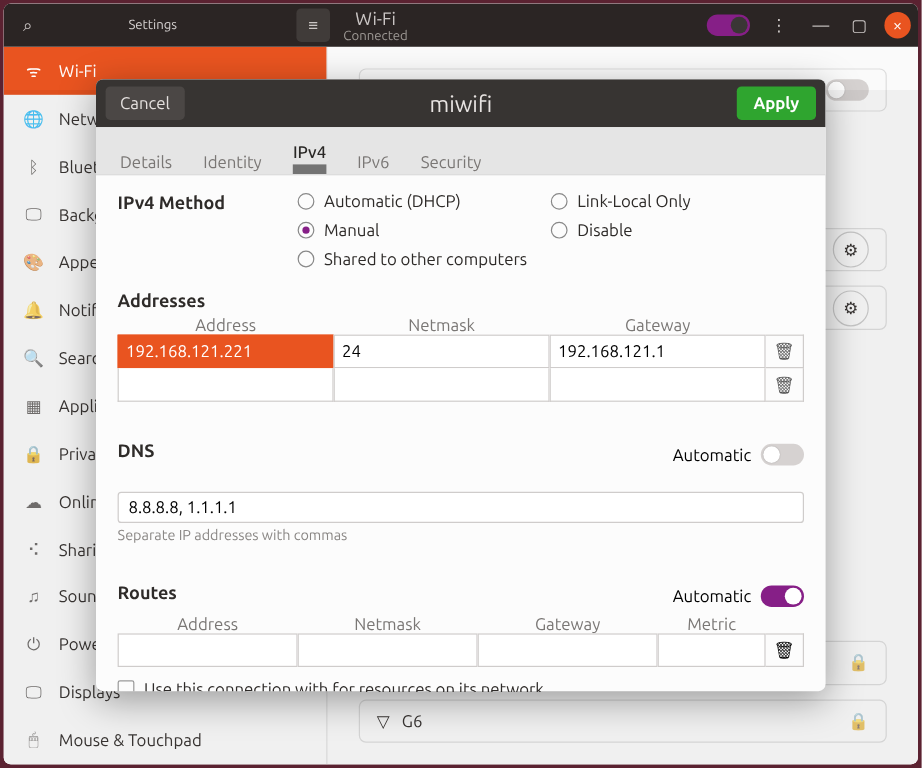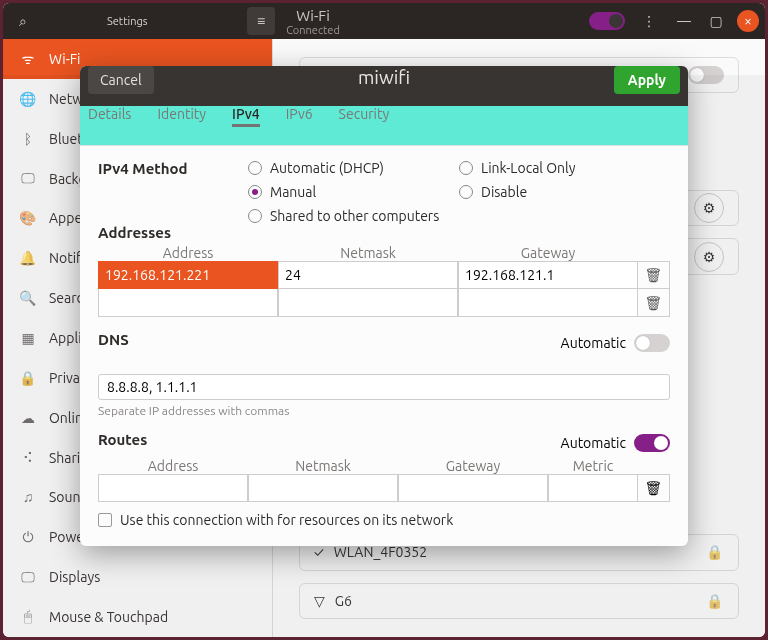--- a/index.html
+++ b/index.html
@@ -28,28 +28,28 @@
 .sb-item{height:40px;display:flex;align-items:center;gap:12px;padding:0 16px;color:#3b3735}
 .sb-item.active{background:#e95420;color:#fff}
 .sb-item .icon{width:18px;display:flex;justify-content:center;opacity:.7}
 .sb-item.active .icon{opacity:1}
 .content{flex:1;background:#fafafa;padding:18px 26px;display:flex;flex-direction:column;gap:12px}
 .net-row{border:1px solid #ddd;border-radius:6px;height:40px;display:flex;align-items:center;padding:0 14px;justify-content:space-between;color:#3b3735}
 .net-row .left{display:flex;align-items:center;gap:10px}
 .gear{width:30px;height:30px;border:1px solid #ccc;border-radius:15px;display:flex;align-items:center;justify-content:center}
 .modal-backdrop{position:absolute;top:36px;left:0;right:0;bottom:0;background:rgba(0,0,0,.04)}
 .dialog{position:absolute;top:66px;left:80px;right:80px;background:#fcfcfc;border-radius:6px;box-shadow:0 8px 30px rgba(0,0,0,.35);display:flex;flex-direction:column;overflow:hidden}
-.dlg-head{height:40px;background:#373432;display:flex;align-items:flex-start;justify-content:space-between;padding:0 8px}
+.dlg-head{height:40px;background:#373432;display:flex;align-items:center;justify-content:space-between;padding:0 8px}
 .dlg-head .title{color:#e7e3e1;font-size:19px;position:absolute;left:0;right:0;text-align:center;pointer-events:none}
 .cancel-btn{background:#4b4745;color:#e4e0de;border:none;padding:6px 12px;border-radius:4px}
 .apply-btn{background:#2fa52f;color:#fff;border:none;padding:6px 14px;border-radius:4px;font-weight:700}
-.tabs{height:40px;background:#5eead4;display:flex;align-items:flex-start;gap:26px;padding:0 8px;border-bottom:1px solid #ddd}
+.tabs{height:40px;background:#e5e5e5;display:flex;align-items:flex-end;gap:26px;padding:0 20px;border-bottom:1px solid #ddd}
 .tab{color:#7a7775;padding-bottom:2px}
-.tab.active{color:#2a2826;border-bottom:3px solid #737373;font-weight:500}
-.dlg-body{padding:14px 18px 18px;display:flex;flex-direction:column;gap:0;max-height:430px;overflow:auto}
+.tab.active{color:#2a2826;border-bottom:8px solid #737373;font-weight:500}
+.dlg-body{padding:14px 18px 18px;display:flex;flex-direction:column;gap:18px;max-height:430px;overflow:auto}
 .sect-title{font-weight:600;color:#2e2b29;font-size:15px;margin-bottom:4px}
 .method-row{display:grid;grid-template-columns:150px 1fr 1fr;gap:4px 0;align-items:start}
 .radios{display:flex;flex-direction:column;gap:8px}
 .radio{display:flex;align-items:center;gap:8px;color:#2e2b29}
 .rdot{width:14px;height:14px;border:1px solid #888;border-radius:8px;display:inline-flex;align-items:center;justify-content:center}
 .rdot.sel::after{content:"";width:6px;height:6px;border-radius:3px;background:#861f87}
 .addr-sect{}
 .col-heads{display:grid;grid-template-columns:1fr 1fr 1fr 32px;font-size:12px;color:#7a7775;text-align:center}
 .addr-row{display:grid;grid-template-columns:1fr 1fr 1fr 32px;height:28px}
 .addr-row input{border:1px solid #cfcccb;padding:2px 6px;width:100%;height:100%;font-size:14px}

